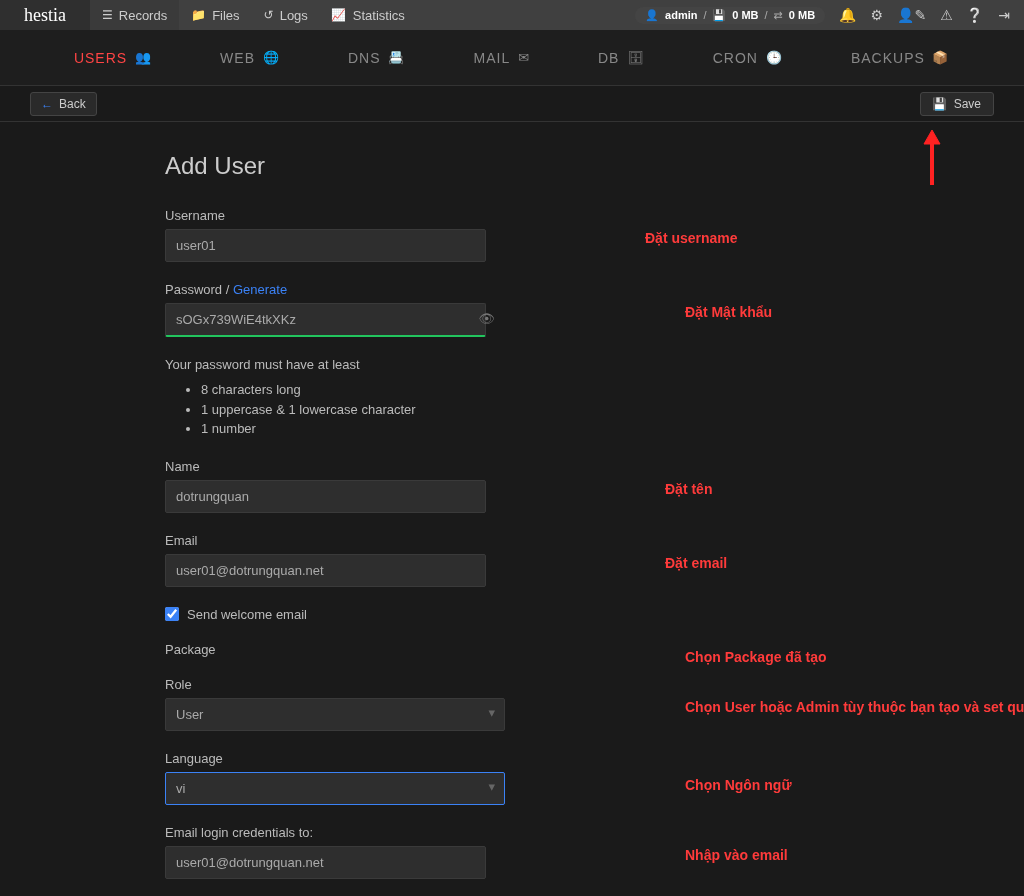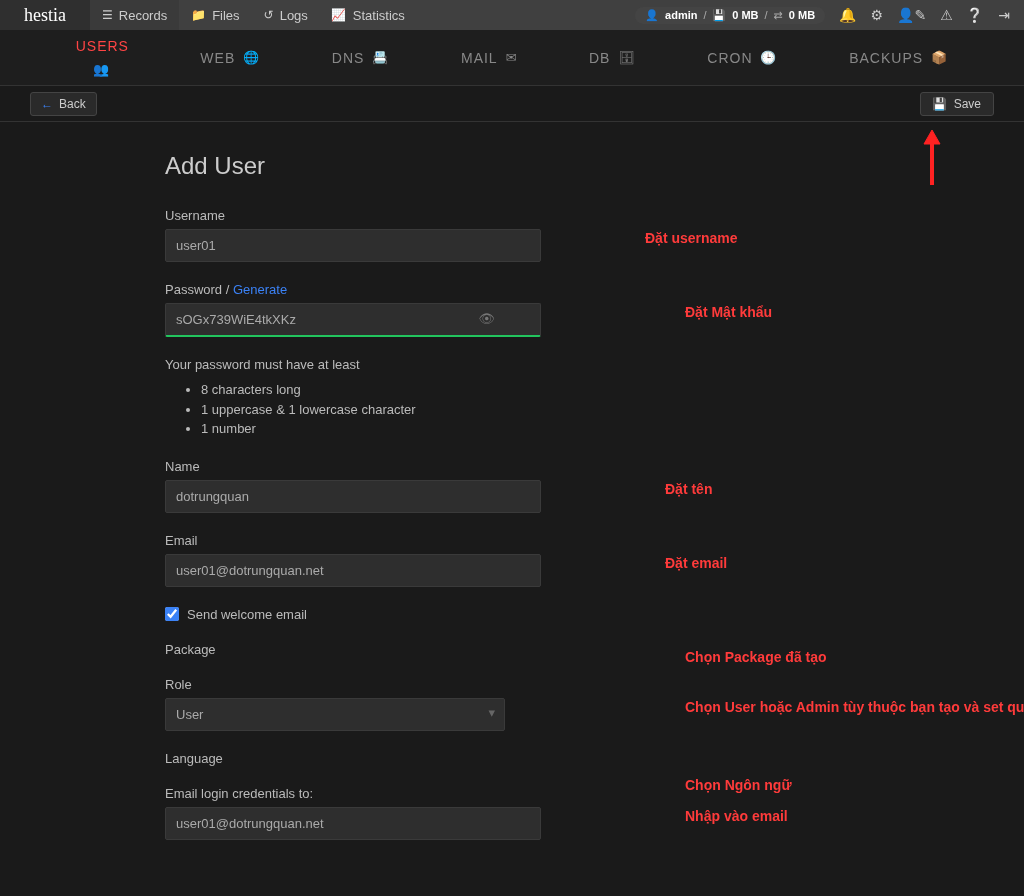--- a/index.html
+++ b/index.html
@@ -79,21 +79,21 @@
 }
 .navtab {
   display: flex;
   align-items: center;
   gap: 8px;
   color: #888;
   cursor: pointer;
   font-size: 14px;
   letter-spacing: 1px;
 }
-.navtab.active { color: #ff4444; flex-direction: column; }
+.navtab.active { color: #ff4444; }
 .navtab .ico { font-size: 13px; }
 .actionbar {
   height: 36px;
   display: flex;
   align-items: center;
   justify-content: space-between;
   padding: 0 30px;
   border-bottom: 1px solid #333;
 }
 .back-btn {
@@ -133,21 +133,21 @@
 }
 .form-group { margin-bottom: 20px; position: relative; }
 .form-label {
   display: block;
   font-size: 13px;
   color: #bbb;
   margin-bottom: 6px;
 }
 .form-label a { color: #3b82f6; text-decoration: none; }
 .form-input {
-  width: 376px;
+  width: 321px;
   background: #2e2e2e;
   border: 1px solid #3a3a3a;
   color: #aaa;
   padding: 8px 10px;
   font-size: 13px;
   border-radius: 2px;
 }
 .form-input.pw {
   border-bottom: 2px solid #22c55e;
   position: relative;
@@ -356,20 +356,25 @@
     <div class="select-wrap">
       <select class="form-select">
         <option>User</option>
       </select>
     </div>
     <div class="annotation" style="top:22px;">Chọn User hoặc Admin tùy thuộc bạn tạo và set quyền</div>
   </div>
 
   <div class="form-group">
     <label class="form-label">Language</label>
+    <div class="select-wrap focus">
+      <select class="form-select">
+        <option>vi</option>
+      </select>
+    </div>
     <div class="annotation" style="top:26px;">Chọn Ngôn ngữ</div>
   </div>
 
   <div class="form-group">
     <label class="form-label">Email login credentials to:</label>
     <input class="form-input" value="user01@dotrungquan.net" style="">
     <div class="annotation" style="top:22px;">Nhập vào email</div>
   </div>
 
 </div>

